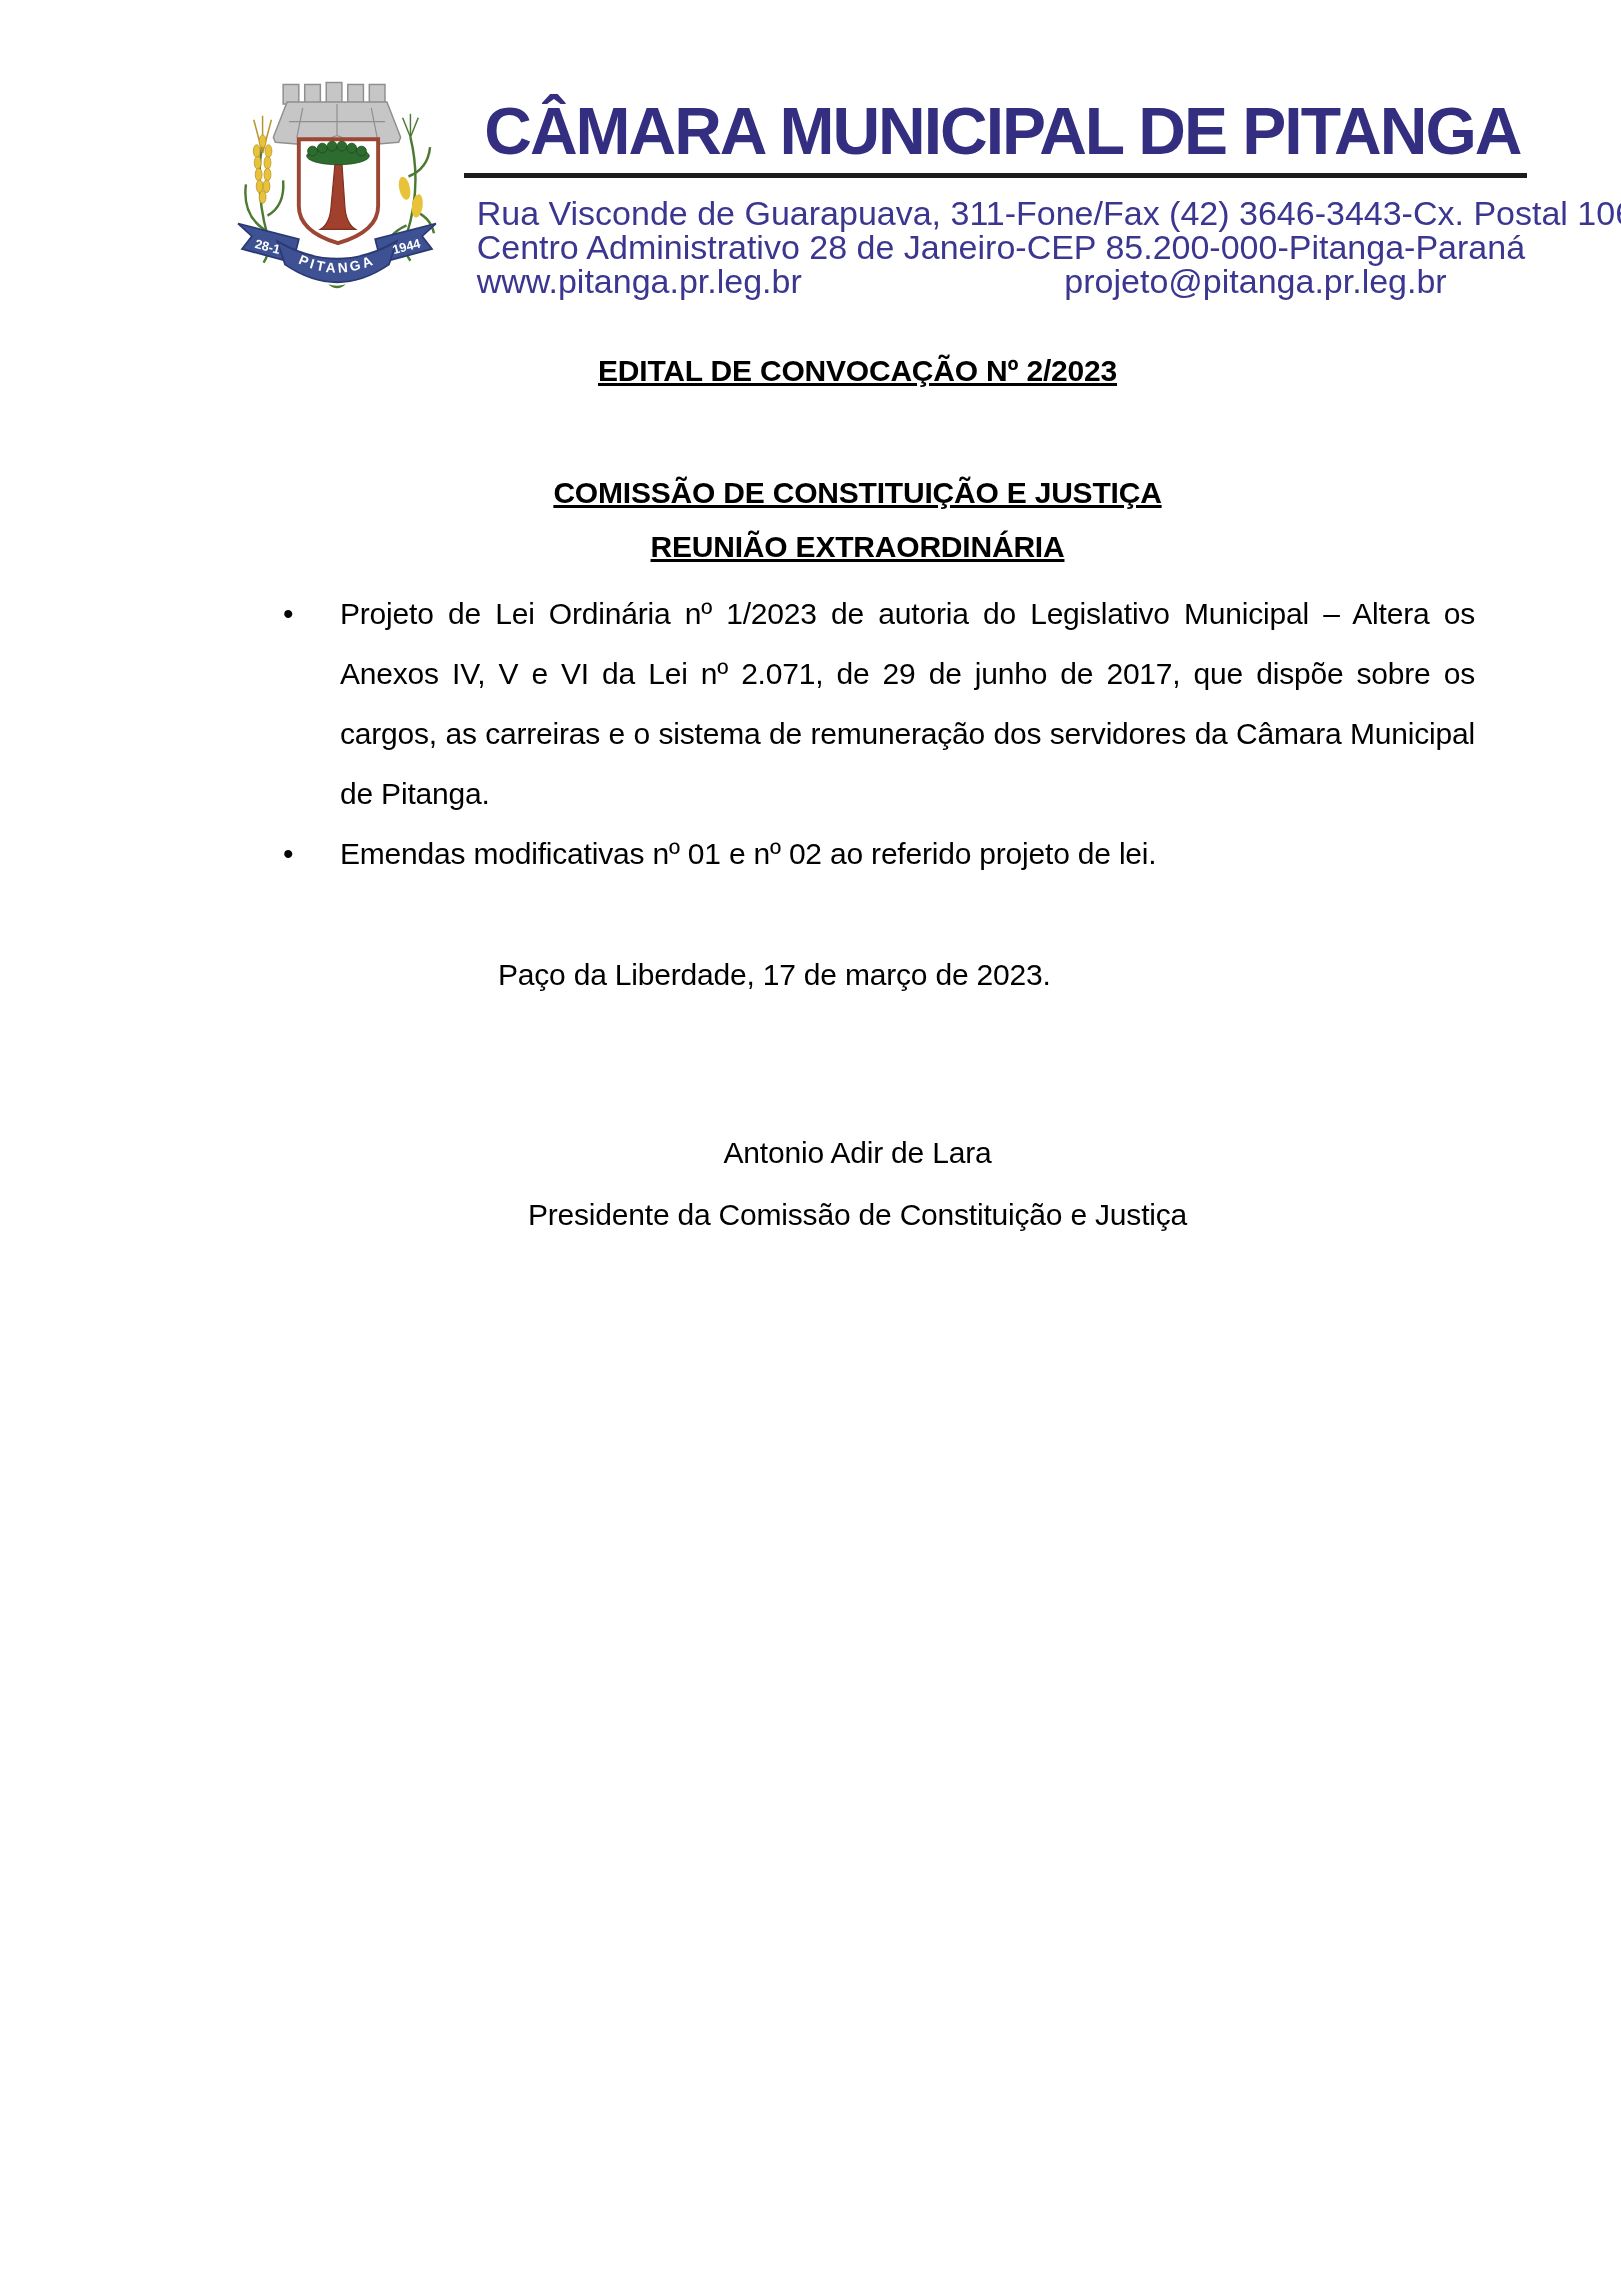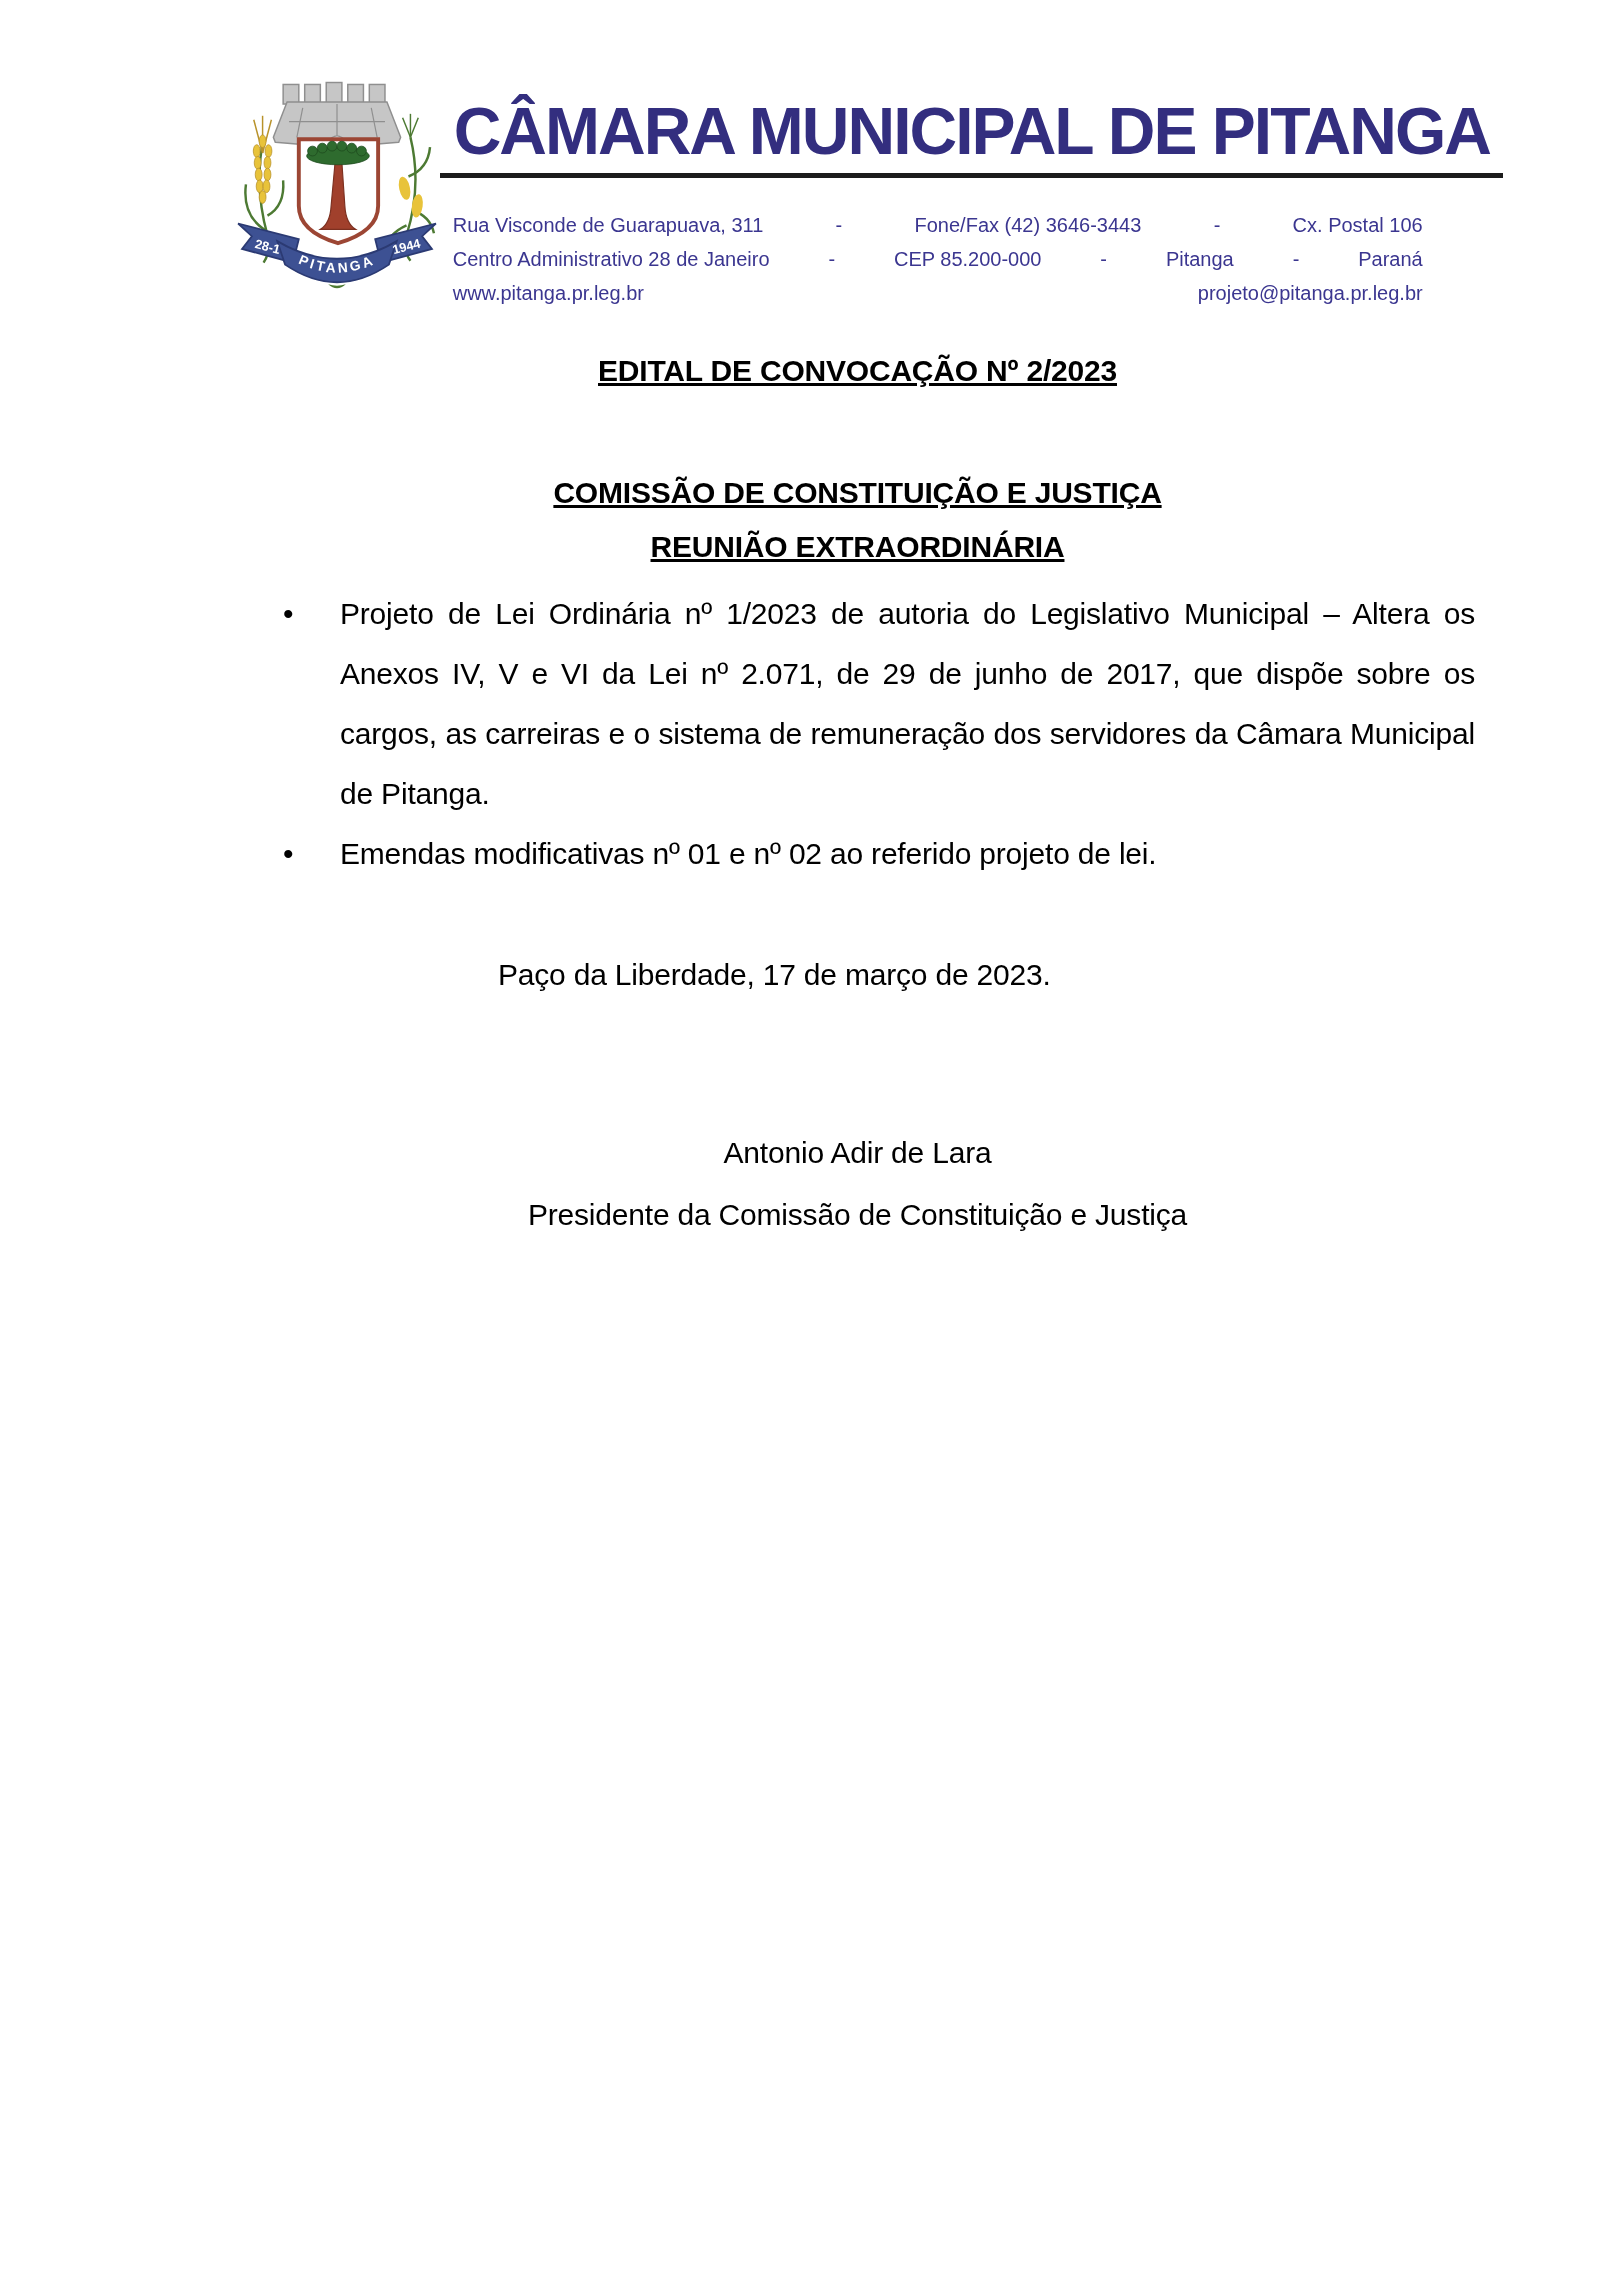--- a/index.html
+++ b/index.html
@@ -8,31 +8,31 @@
     width:1621px; height:2281px;
     background:#ffffff;
     font-family:"Liberation Sans", sans-serif;
     color:#000000;
     overflow:hidden;
     margin:0 auto;
   }
 
   
   .logo { position:absolute; left:233px; top:59px; width:208px; height:235px; }
-  .header-text { position:absolute; left:440px; top:92px; width:1063px; }
+  .header-text { position:absolute; left:464px; top:92px; width:1063px;text-align:center; }
   .org-title {
     margin:0; padding-left:13.7px;
     font-size:66px; font-weight:bold; letter-spacing:-2px;
     line-height:78px; white-space:nowrap;
     color:#332e7f;
   }
   .header-rule { height:4.9px; background:#1c1c1c; margin-top:2.9px; }
   .address {
-    margin-top:30px; padding-left:12.7px; width:970px;
-    font-size:20px; line-height:34px; color:#3b3690;
+    margin-top:18px; padding-left:12.7px; width:970px;
+    font-size:34px; line-height:34px; color:#3b3690;
   }
   .address-row { display:flex; justify-content:space-between; }
   .address-row span { white-space:nowrap; }
 
   
   .doc {
     position:absolute; left:230px; top:344px; width:1255px;
     font-size:30px; letter-spacing:-0.2px;
   }
   .doc-heading {

